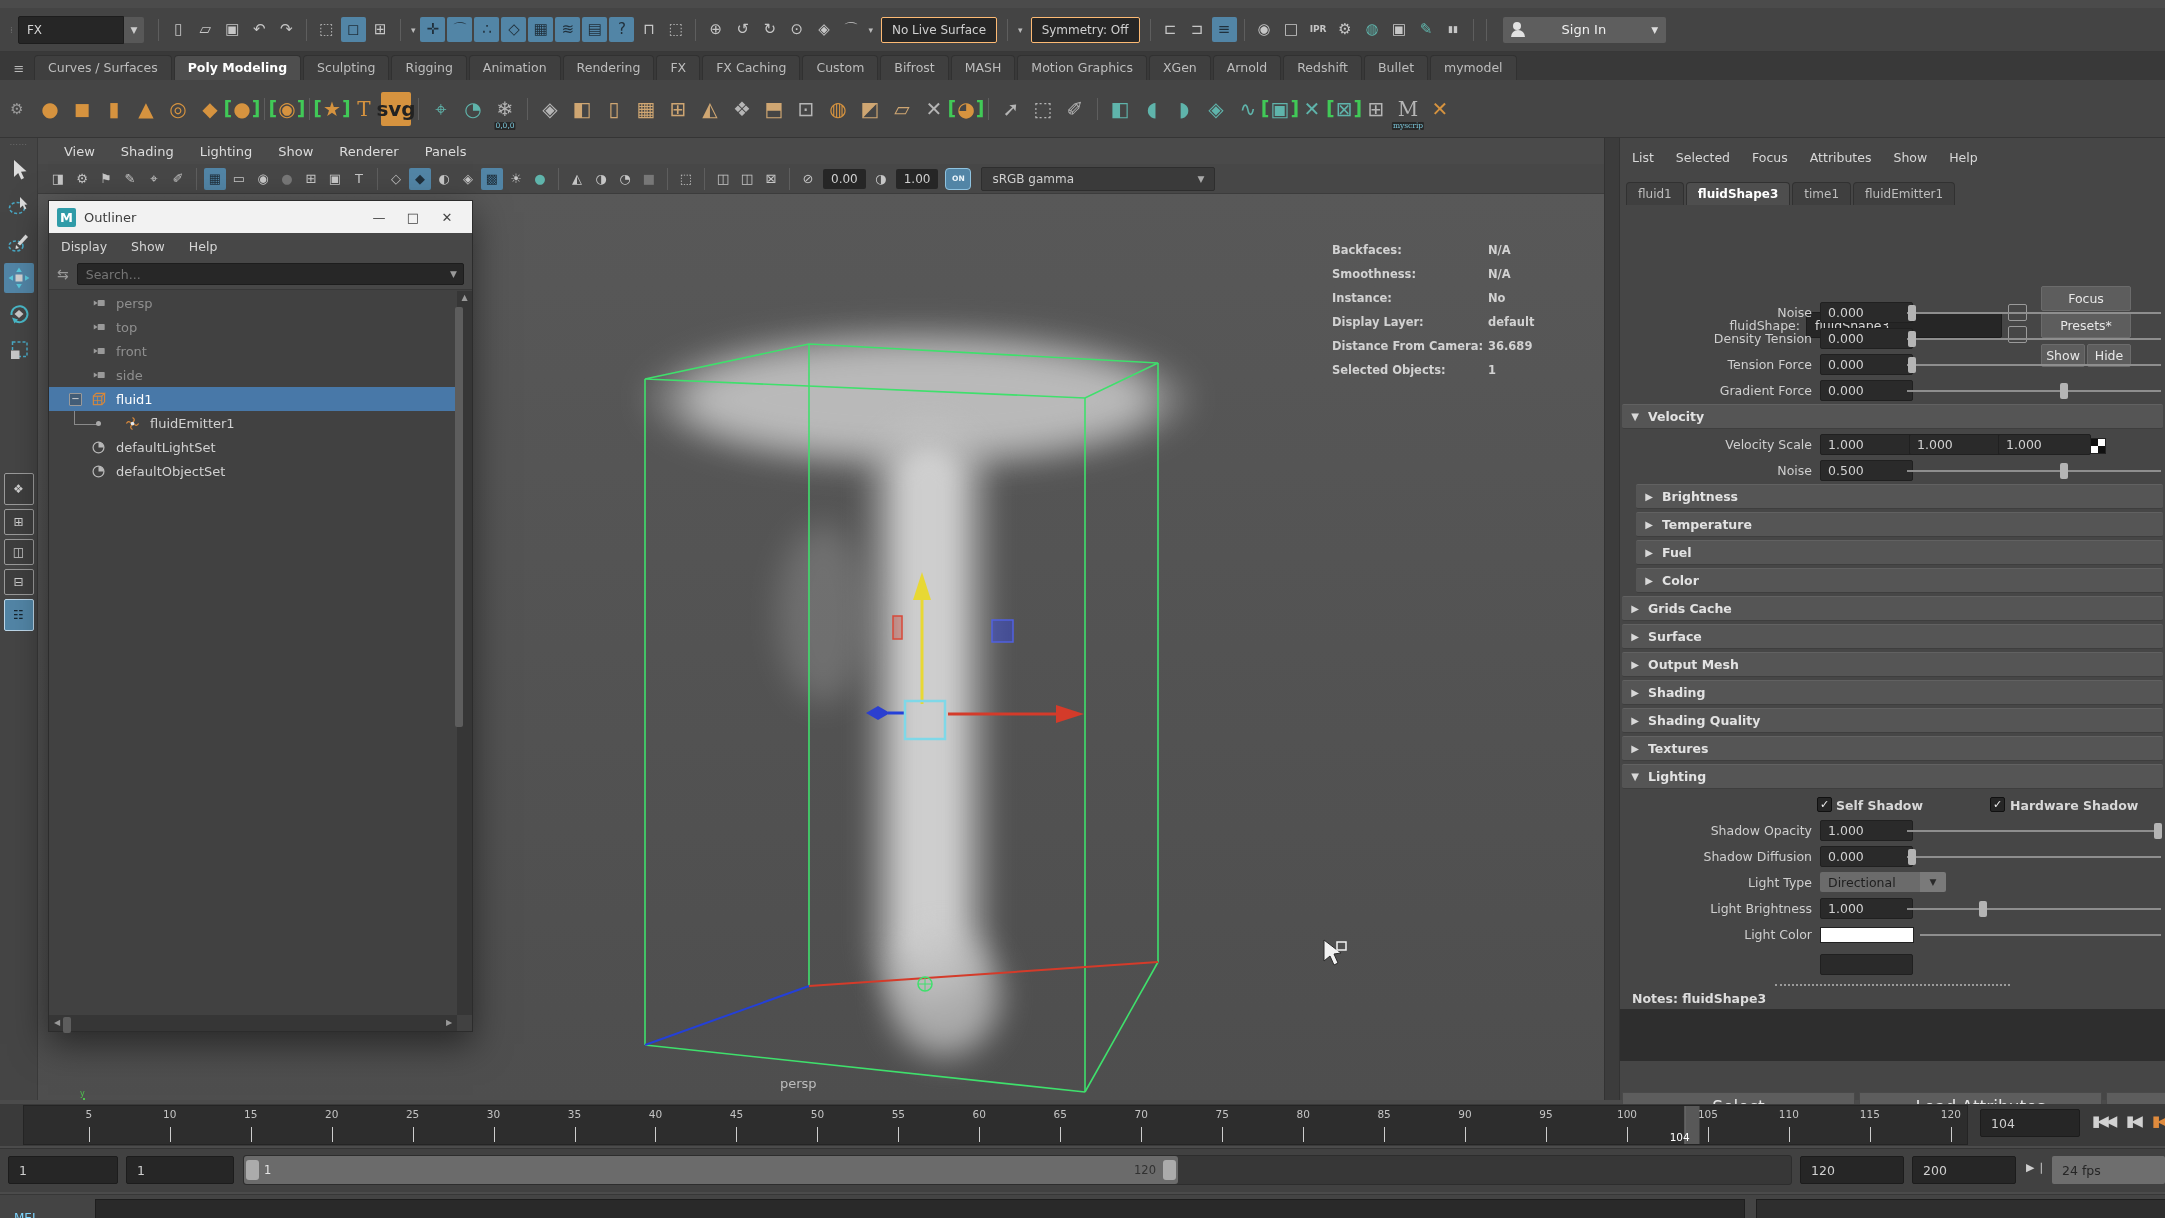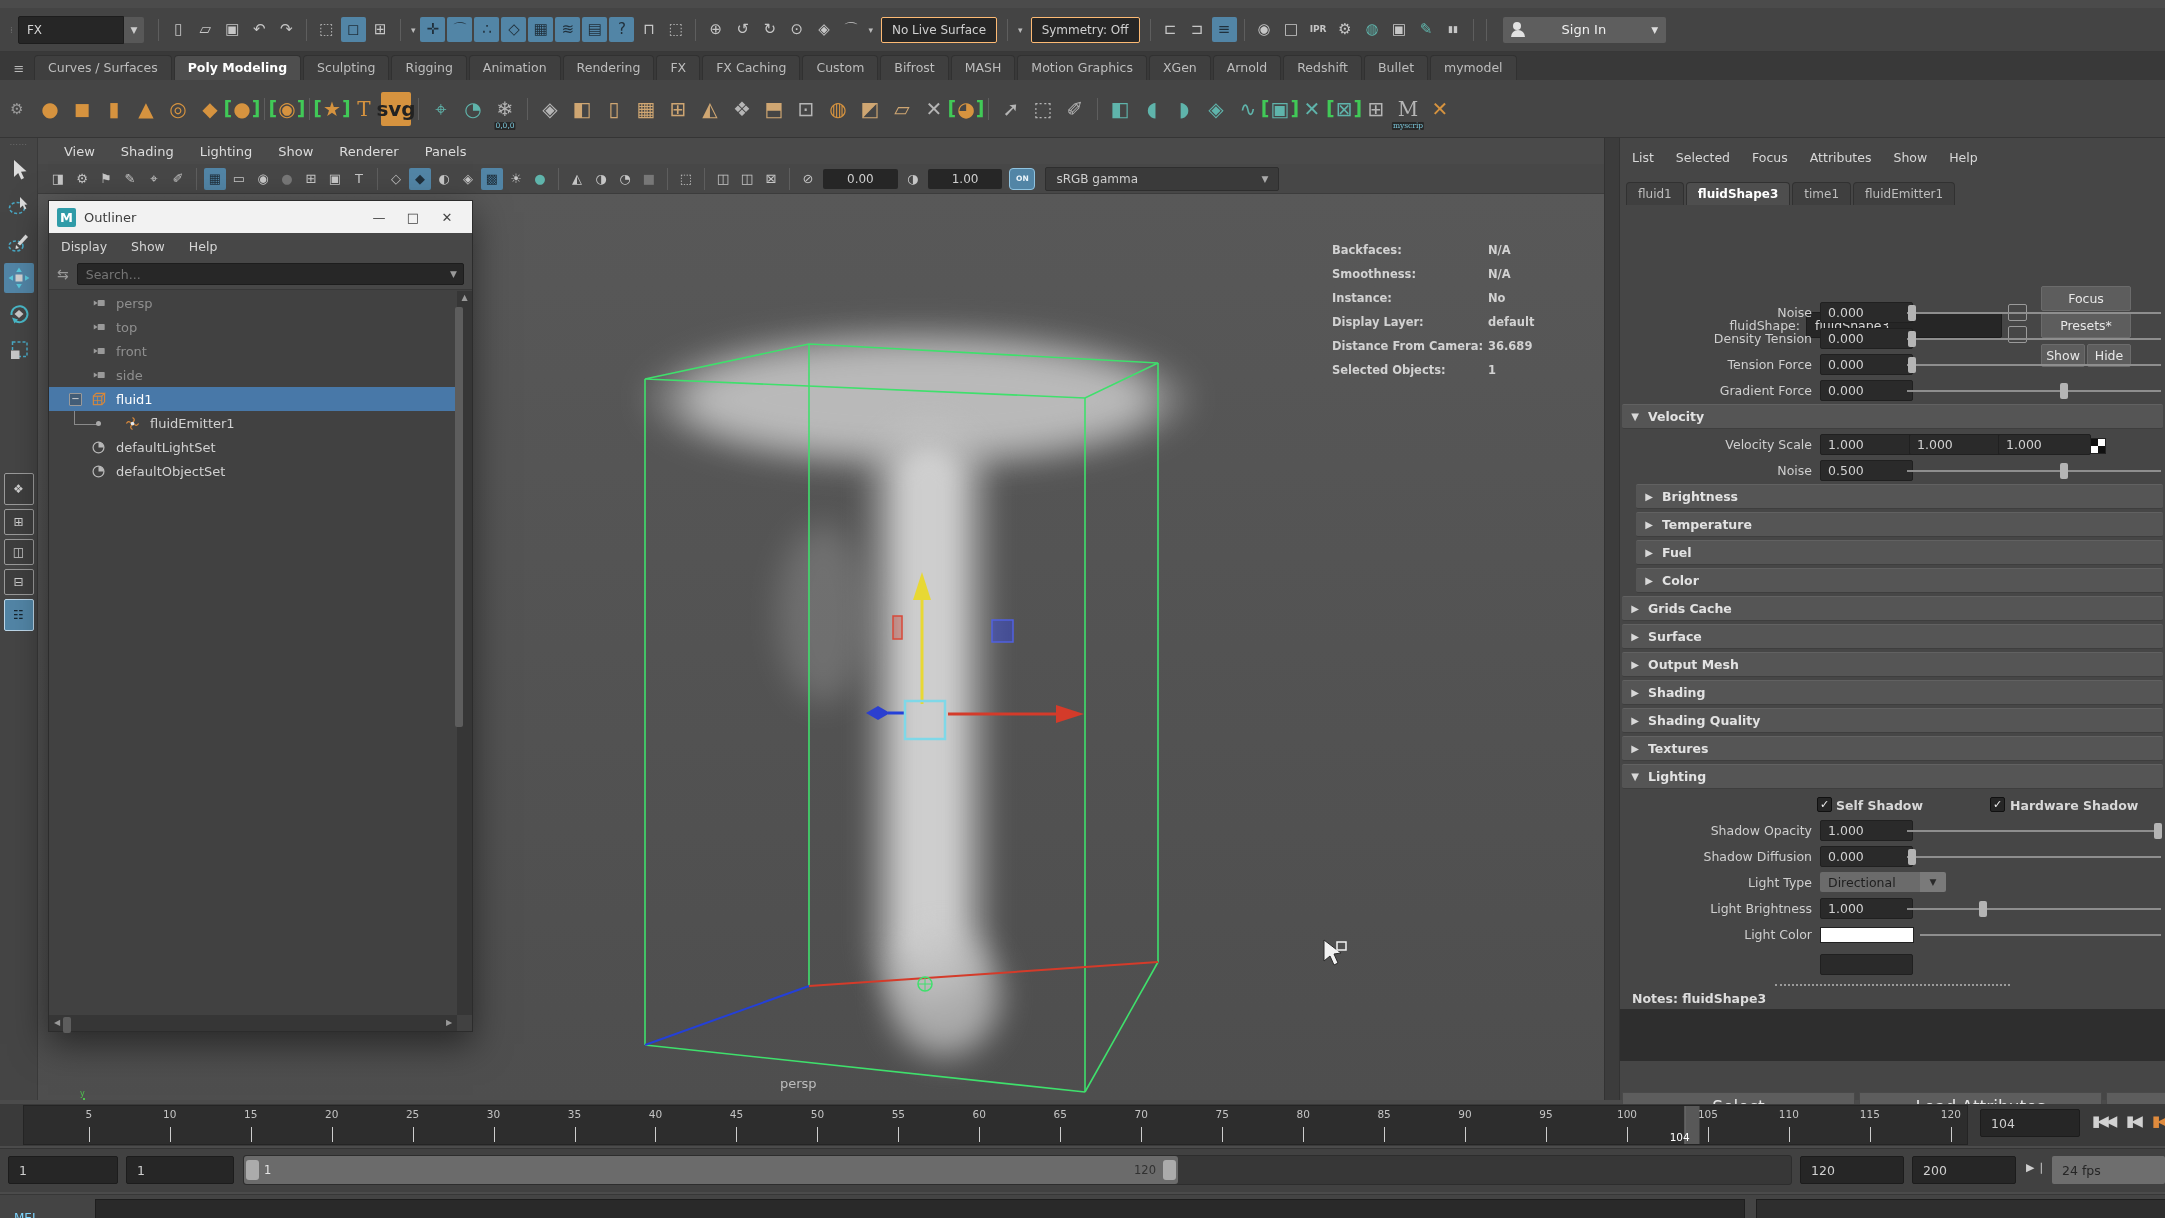--- a/index.html
+++ b/index.html
@@ -57,21 +57,21 @@
   .tool svg{width:24px;height:24px;}
   .tool.active{background:#5285a6;}
   .laygrp{margin-top:108px;}
   .layout-btn{width:28px;margin:4px auto;display:flex;align-items:center;justify-content:center;border:1px solid #9a9a9a;background:#3e3e3e;border-radius:2px;color:#cfcfcf;}
   .layout-btn.active{background:#5285a6;border-color:#bcd6e8;color:#16242e;}
   
   #viewport{position:absolute;left:38px;top:138px;width:1566px;height:962px;background:#4a4a4a;}
   .vp-menus{height:26px;display:flex;align-items:center;padding-left:26px;gap:26px;font-size:13px;color:#dcdcdc;}
   .vp-toolbar{height:30px;display:flex;align-items:center;padding-left:8px;background:#474747;border-bottom:1px solid #3c3c3c;box-sizing:border-box;}
   .vp-toolbar .icn{width:22px;height:22px;font-size:13px;}
-  .vp-field{height:20px;background:#262626;border-radius:2px;display:flex;align-items:center;padding:0 24px;color:#cfcfcf;margin:0 3px;flex:none;}
+  .vp-field{height:20px;background:#262626;border-radius:2px;display:flex;align-items:center;padding:0 8px;color:#cfcfcf;margin:0 3px;flex:none;}
   .on-toggle{width:24px;height:20px;border-radius:4px;background:#5285a6;border:1px solid #8fc3e0;color:#eaf4fa;
              font-size:7.5px;font-weight:bold;display:flex;align-items:center;justify-content:center;margin:0 4px;flex:none;}
   .vt-select{width:212px;height:22px;background:#3a3a3a;border:1px solid #2e2e2e;border-radius:2px;display:flex;align-items:center;
              padding:0 10px;color:#cfcfcf;margin-left:6px;justify-content:space-between;flex:none;}
   .vt-select .arr{color:#aaa;font-size:9px;}
   .vp-canvas{position:absolute;left:0;top:56px;width:1566px;height:906px;overflow:hidden;
              background:linear-gradient(#585858,#4e4e4e);}
   .smoke{position:absolute;border-radius:50%;filter:blur(16px);background:#c3c3c3;}
   #hud{position:absolute;left:1294px;top:44px;width:260px;}
   .hud-row{display:flex;height:24px;align-items:center;font-size:11.5px;font-weight:bold;color:#d2d2d2;}

